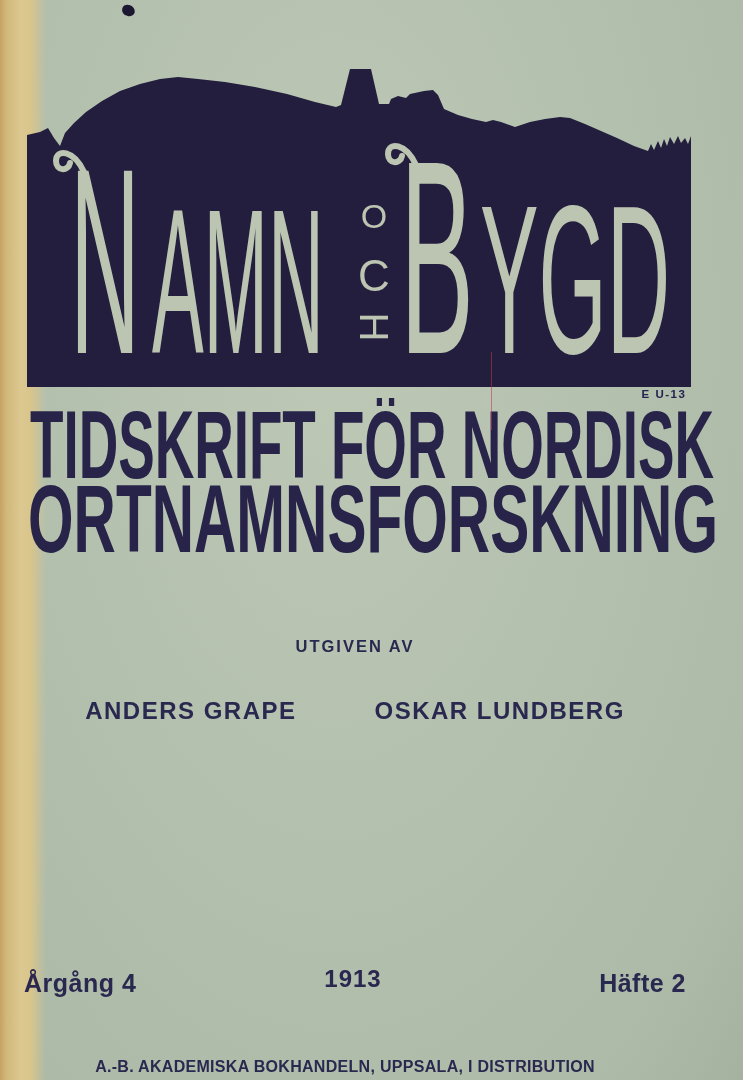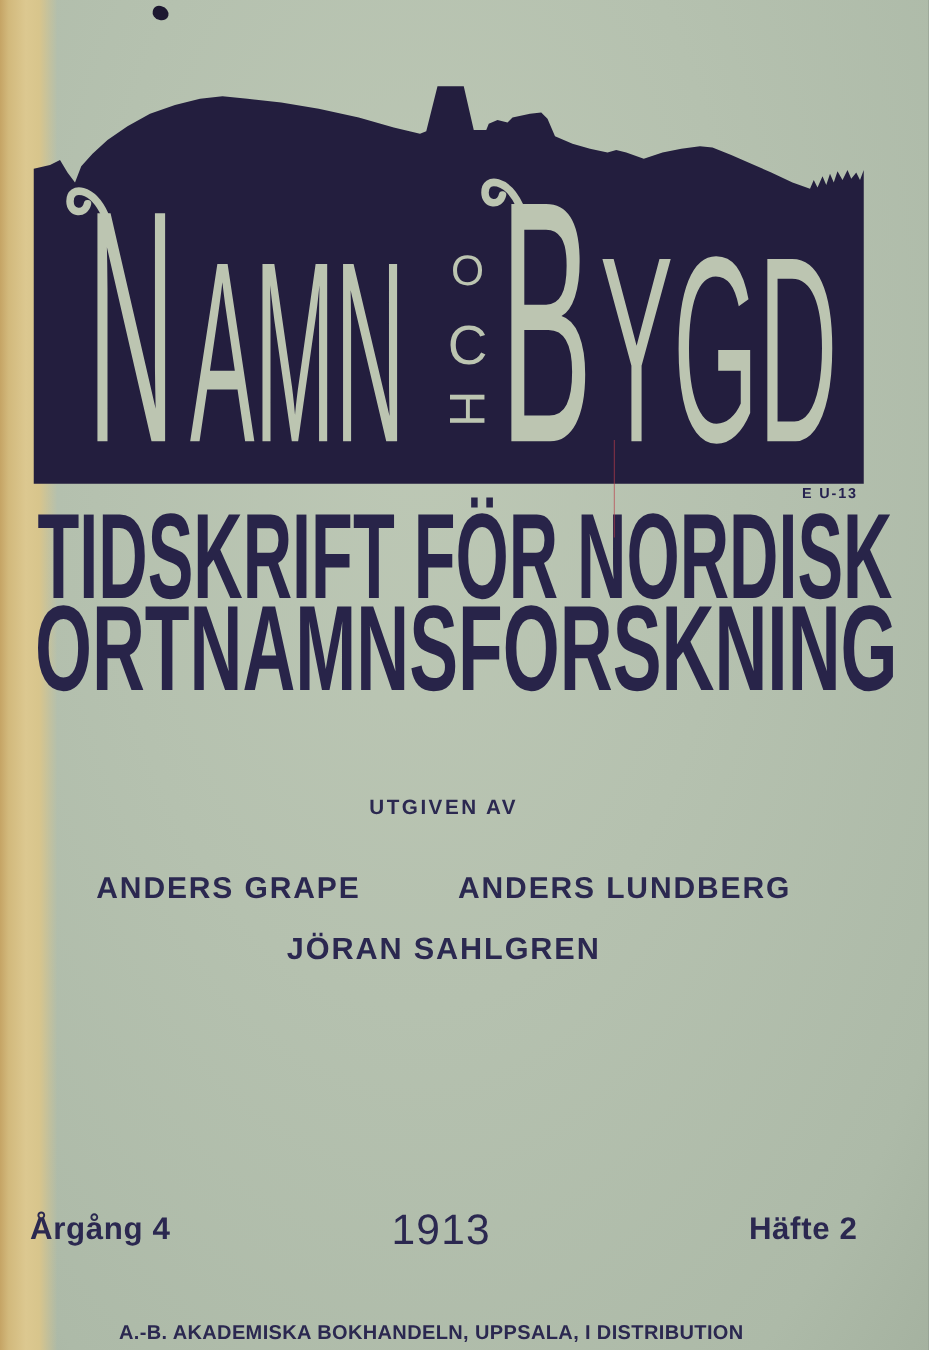--- a/index.html
+++ b/index.html
@@ -36,21 +36,21 @@
   .signature-text{fill:#262250;font-weight:bold;font-size:11.5px;letter-spacing:1.5px;}
   .centered-col{position:absolute;left:0;text-align:center;}
   .utgiven{top:637px;width:710px;font-size:16.5px;font-weight:bold;letter-spacing:2px;}
   .names-row{
     position:absolute;top:697px;left:0;width:710px;
     display:flex;justify-content:center;gap:78px;
     font-size:24px;font-weight:bold;letter-spacing:1.5px;
   }
   .name-row2{top:746px;width:710px;font-size:24.5px;font-weight:bold;letter-spacing:1.5px;}
   .footer-volume{position:absolute;left:24px;top:969px;font-size:25px;font-weight:bold;letter-spacing:0.5px;}
-  .footer-year{top:965px;width:706px;font-size:34px;font-weight:normal;letter-spacing:1px;}
+  .footer-year{top:965px;width:706px;font-size:24px;font-weight:bold;letter-spacing:1px;}
   .footer-issue{position:absolute;right:57px;top:969px;font-size:25px;font-weight:bold;letter-spacing:0.5px;}
   .distribution{top:1058px;width:690px;font-size:16px;font-weight:bold;letter-spacing:0.3px;}
 </style>
 </head>
 <body>
 
 <div class="page">
 
   <div class="edge-strip"></div>
   <div class="ink-speck"></div>
@@ -86,24 +86,23 @@
 
   <svg class="subtitle-svg" width="743" height="170" viewBox="0 0 743 170">
     <text class="subtitle-text" x="30" y="80" font-size="97" textLength="684" lengthAdjust="spacingAndGlyphs">TIDSKRIFT FÖR NORDISK</text>
     <text class="subtitle-text" x="28" y="154" font-size="97" textLength="690" lengthAdjust="spacingAndGlyphs">ORTNAMNSFORSKNING</text>
   </svg>
 
   <div class="centered-col utgiven">UTGIVEN AV</div>
 
   <div class="names-row">
     <span>ANDERS GRAPE</span>
-    <span>ANDERS LUNDBERG</span>
+    <span>OSKAR LUNDBERG</span>
   </div>
 
-  <div class="centered-col name-row2">JÖRAN SAHLGREN</div>
 
   <div class="footer-volume">Årgång 4</div>
   <div class="centered-col footer-year">1913</div>
   <div class="footer-issue">Häfte 2</div>
 
   <div class="centered-col distribution">A.-B. AKADEMISKA BOKHANDELN, UPPSALA, I DISTRIBUTION</div>
 
   <div class="red-thread"></div>
 </div>
 

